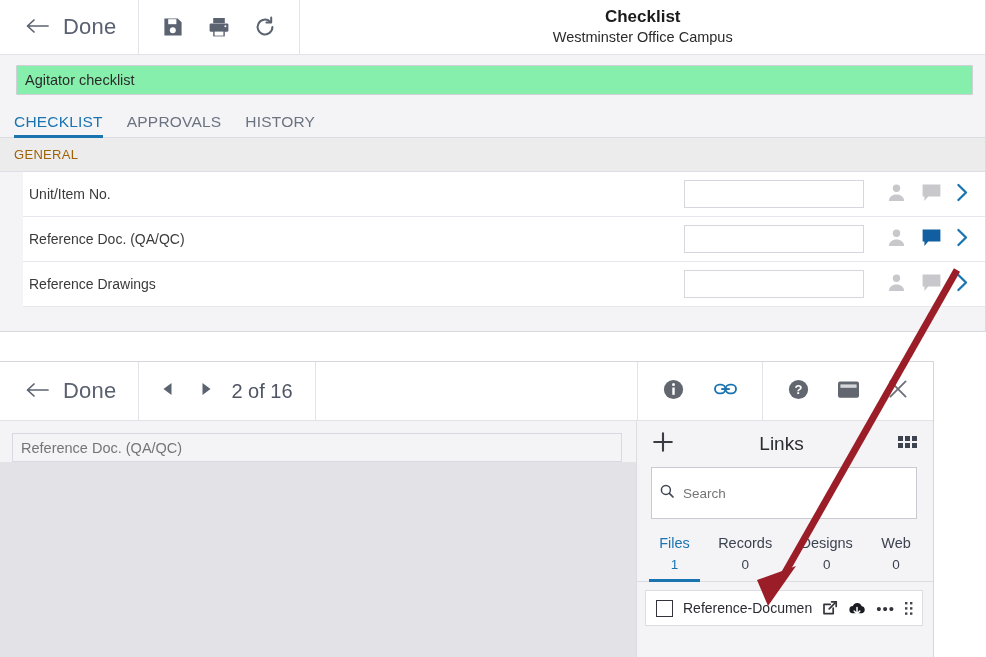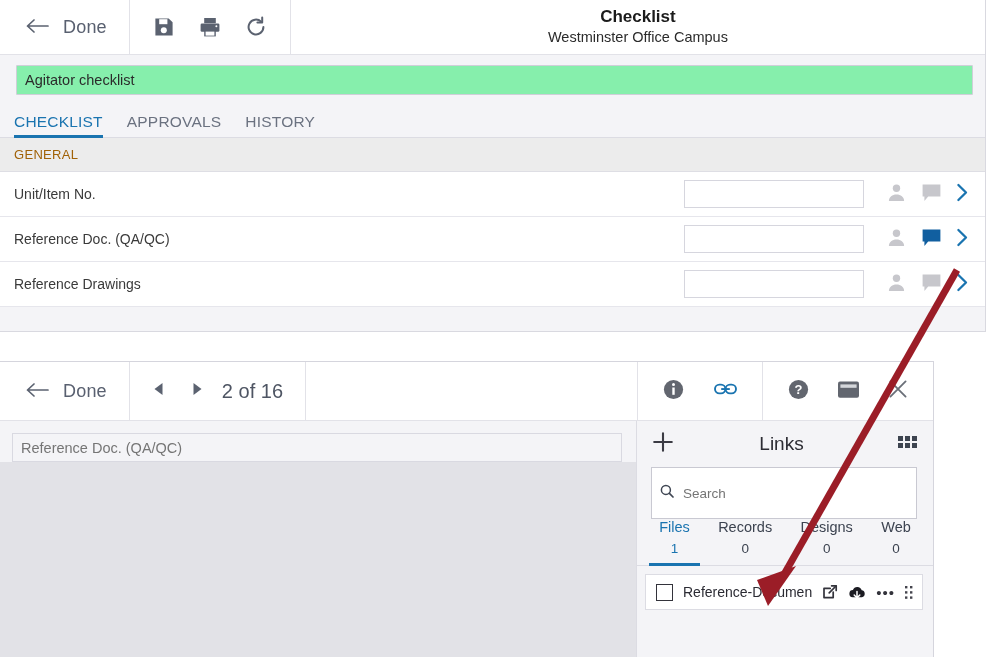--- a/index.html
+++ b/index.html
@@ -11,40 +11,40 @@
     overflow:hidden;
   }
   #root{position:relative;width:986px;height:657px;overflow:hidden;background:#fff;}
 
   
   .panel1{position:absolute;left:0;top:0;width:986px;height:332px;background:#f4f4f7;border:1px solid #d9d9e0;border-top:none;border-left:none;box-sizing:border-box;}
 
   .topbar{display:flex;align-items:stretch;height:54px;background:#fff;border-bottom:1px solid #e2e2e8;}
   .done-cell{display:flex;align-items:center;gap:13px;padding:0 22px 0 24px;border-right:1px solid #e2e2e8;color:#5b6270;}
   .done-cell .arrow-left{font-size:25px;line-height:1;color:#586070;}
-  .done-label{font-size:18px;color:#596070;letter-spacing:.2px;}
+  .done-label{font-size:22px;color:#596070;letter-spacing:.2px;}
   .icon-cell{display:flex;align-items:center;gap:22px;padding:0 22px;border-right:1px solid #e2e2e8;}
   .tbicon{width:24px;height:24px;display:block;cursor:pointer;}
   .title-cell{flex:1;display:flex;flex-direction:column;align-items:center;justify-content:center;}
   .title-main{font-size:17px;font-weight:bold;color:#1b1b1b;line-height:1.25;}
   .title-sub{font-size:14.5px;color:#2b2b2b;line-height:1.45;}
 
   .namefield-wrap{padding:10px 12px 12px 16px;background:#f4f4f7;}
   .namefield{width:100%;box-sizing:border-box;height:30px;border:1px solid #cfcfd8;background:#86efac;
     font-size:14.5px;color:#2b2b2b;padding:0 8px;border-radius:1px;font-family:"Liberation Sans",sans-serif;}
 
   .tabs{display:flex;align-items:flex-end;gap:0;padding:0 0 0 14px;background:#f4f4f7;border-bottom:1px solid #dcdce3;height:30px;}
   .tab{font-size:15.5px;color:#6b7280;padding:0 12px 6px 0;margin-right:12px;cursor:pointer;position:relative;letter-spacing:.2px;}
   .tab.active{color:#1a74b0;}
   .tab.active:after{content:"";position:absolute;left:0;right:12px;bottom:-1px;height:3px;background:#1a74b0;}
 
   .section-head{background:#ececec;height:33px;display:flex;align-items:center;padding-left:14px;
     font-size:13px;color:#a16207;letter-spacing:.3px;border-bottom:1px solid #dedee4;}
 
-  .row{display:flex;align-items:center;height:44px;background:#fff;border-bottom:1px solid #e6e6ec;padding-left:14px;}
+  .row{display:flex;align-items:center;height:44px;background:#fff;border-bottom:1px solid #e6e6ec;padding-left:6px;margin-left:23px;}
   .row-label{flex:1;font-size:14px;color:#3a3a3a;}
   .row-input{width:180px;height:28px;border:1px solid #d6d6de;background:#fff;box-sizing:border-box;
     font-size:13px;padding:0 6px;font-family:"Liberation Sans",sans-serif;}
   .row-icons{display:flex;align-items:center;gap:14px;padding:0 16px 0 22px;}
   .chev{color:#1a74b0;font-size:19px;line-height:1;font-weight:bold;cursor:pointer;}
 
   
   .panel2{position:absolute;left:0;top:361px;width:934px;height:296px;background:#f4f4f7;
     border:1px solid #d5d5dd;border-left:none;box-sizing:border-box;}
   .topbar2{display:flex;align-items:stretch;height:58px;background:#fff;border-bottom:1px solid #e2e2e8;}
@@ -65,21 +65,21 @@
   .comments-body{flex:1;background:#e2e2e7;}
 
   .p2right{width:296px;background:#f4f4f7;border-left:1px solid #dcdce3;display:flex;flex-direction:column;}
   .links-head{display:flex;align-items:center;height:46px;padding:0 16px 0 14px;}
   .plus{font-size:30px;color:#3b3b44;line-height:1;cursor:pointer;font-weight:300;}
   .links-title{flex:1;text-align:center;font-size:19px;color:#2c2c33;margin-left:-10px;}
   .search-wrap{padding:0 16px 0 14px;}
   .search-box{display:flex;align-items:center;gap:9px;height:26px;border:1px solid #c9c9d2;background:#fff;padding:12px 8px;}
   .search-input{border:none;outline:none;background:transparent;font-size:13.5px;color:#8d8d96;
     font-family:"Liberation Sans",sans-serif;width:100%;padding:0;}
-  .ltabs{display:flex;justify-content:space-around;align-items:flex-end;
+  .ltabs{display:flex;justify-content:space-around;align-items:flex-end;margin-top:16px;
     border-bottom:1px solid #dcdce3;padding:0 8px;}
   .ltab{text-align:center;padding:0 4px 0;cursor:pointer;position:relative;}
   .ltab-label{font-size:14.5px;color:#3c4350;}
   .ltab-count{font-size:13.5px;color:#3c4350;margin-top:6px;padding-bottom:9px;}
   .ltab.active .ltab-label,.ltab.active .ltab-count{color:#1a74b0;}
   .ltab.active:after{content:"";position:absolute;left:-6px;right:-6px;bottom:-1px;height:3px;background:#1a74b0;}
   .file-list{padding:8px 10px 0 8px;}
   .file-row{display:flex;align-items:center;gap:10px;background:#fff;border:1px solid #dcdce3;
     height:34px;padding:0 9px 0 10px;}
   .fcheck{width:15px;height:15px;border:1.6px solid #33333b;background:#fff;flex:0 0 auto;cursor:pointer;}

